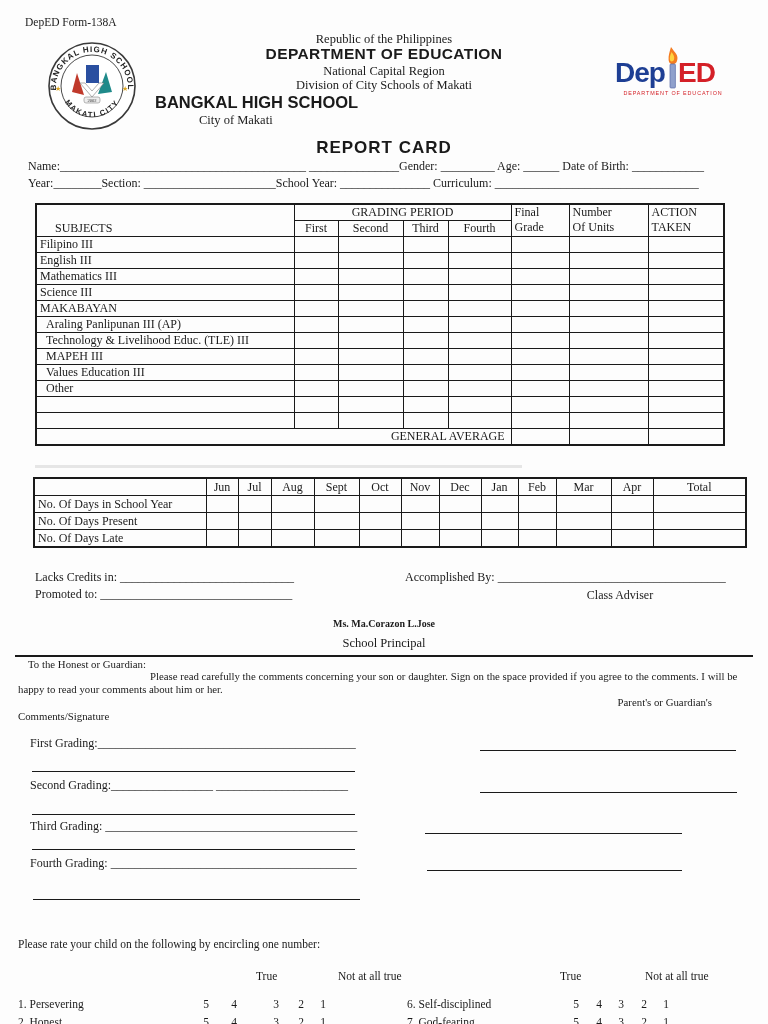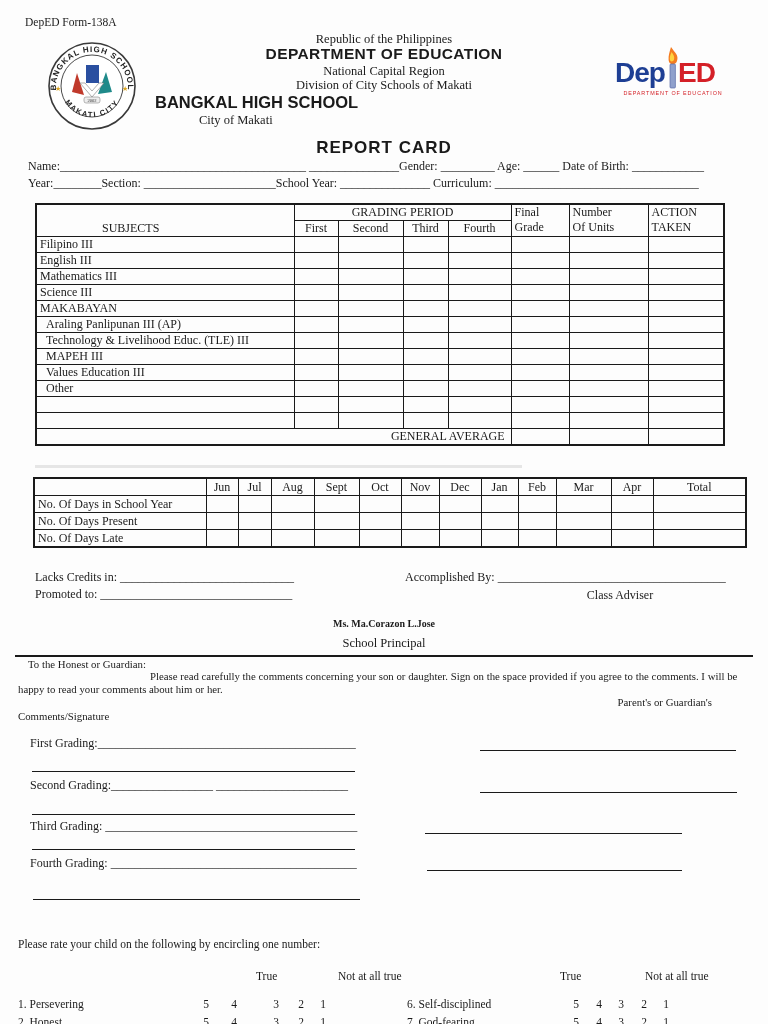--- a/index.html
+++ b/index.html
@@ -12,21 +12,21 @@
   .nowrap{white-space:nowrap;} .f115{font-size:11.5px;} .f12{font-size:12px;} .f125{font-size:12.5px;text-align:center;}
   .f105{font-size:10.8px;}
 
   
   table{border-collapse:collapse;table-layout:fixed;}
   .grades{position:absolute;left:35px;top:203px;width:688px;border:2px solid #1a1a1a;}
   .grades th,.grades td{border:1px solid #1a1a1a;height:15px;line-height:15px;font-size:12px;
         font-weight:normal;padding:0 3px;overflow:hidden;white-space:nowrap;text-align:left;}
   .grades th{text-align:center;}
   .grades .two{white-space:pre-line;line-height:15px;text-align:left;vertical-align:top;}
-  .grades .subjh{vertical-align:bottom;text-align:left;padding-left:65px;}
+  .grades .subjh{vertical-align:bottom;text-align:left;padding-left:18px;}
   .grades td.ind{padding-left:9px;}
   .grades td.ga{text-align:right;padding-right:6px;}
 
   
   .att{position:absolute;left:33px;top:477px;width:712px;border:2px solid #1a1a1a;}
   .att th,.att td{border:1px solid #1a1a1a;height:16px;line-height:16px;font-size:12px;
         font-weight:normal;padding:0 3px;overflow:hidden;white-space:nowrap;}
   .att th{text-align:center;}
   .att td.lab{text-align:left;}
 

